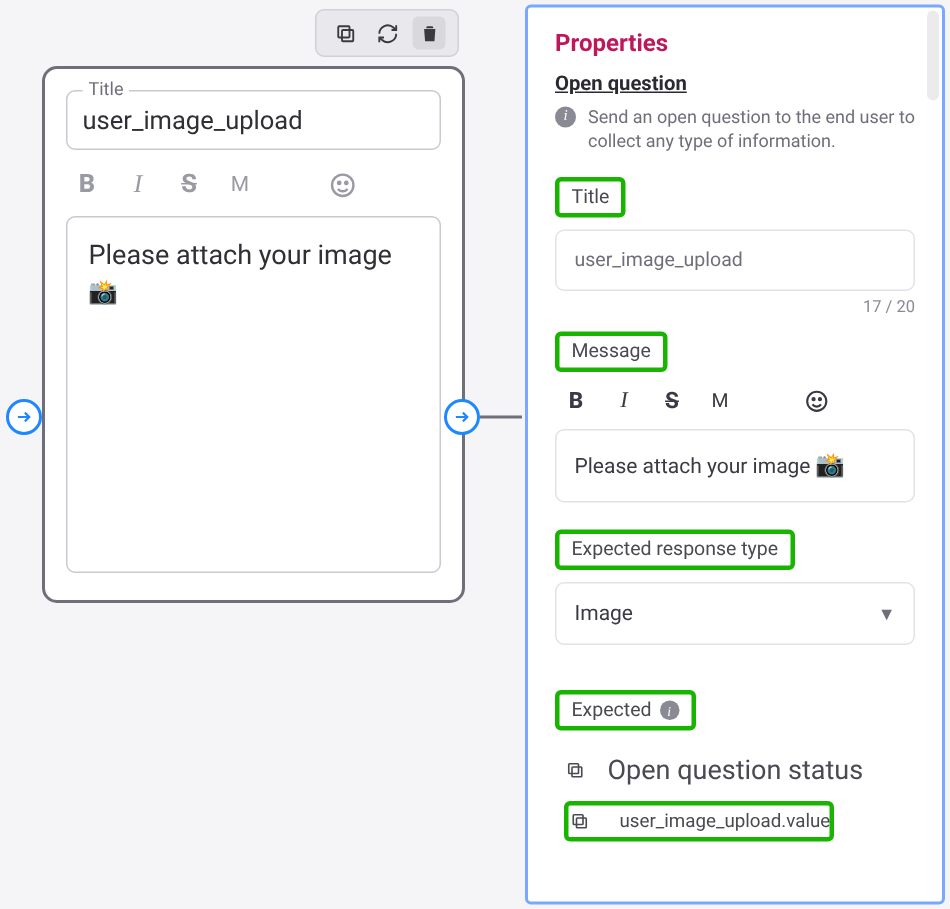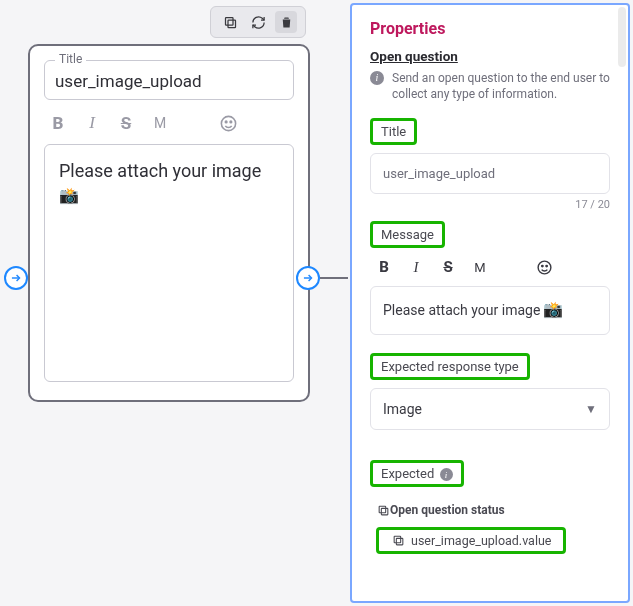--- a/index.html
+++ b/index.html
@@ -230,37 +230,36 @@
     display: flex;
     justify-content: space-between;
     align-items: center;
     cursor: pointer;
     margin-bottom: 30px;
   }
   .select .chev { color:#6f6f7b; font-size:12px;}
   .var-row {
     display: flex;
     align-items: center;
-    gap: 0;
-    font-size: 12px;
+    gap: 15px;
+    font-size: 18px;
     color: #4a4a52;
     margin: 8px 0 10px 6px;
-    font-weight: bold;
   }
   .copy-ic {
     width: 14px; height: 14px; display:inline-flex; align-items:center; justify-content:center;
     color:#4a4a52;
   }
   .var-box {
     display: inline-flex;
     align-items: center;
-    gap: 6px;
+    gap: 20px;
     border: 3px solid #17b400;
     border-radius: 4px;
-    padding: 3px 12px;
+    padding: 3px 0;
     font-size: 12.5px;
     color: #4a4a52;
     margin-left: 6px;
   }
   .scrollbar-hint {
     position:absolute;
     right:2px; top:2px;
     width:8px; height:60px;
     background:rgba(0,0,0,0.08);
     border-radius:4px;

